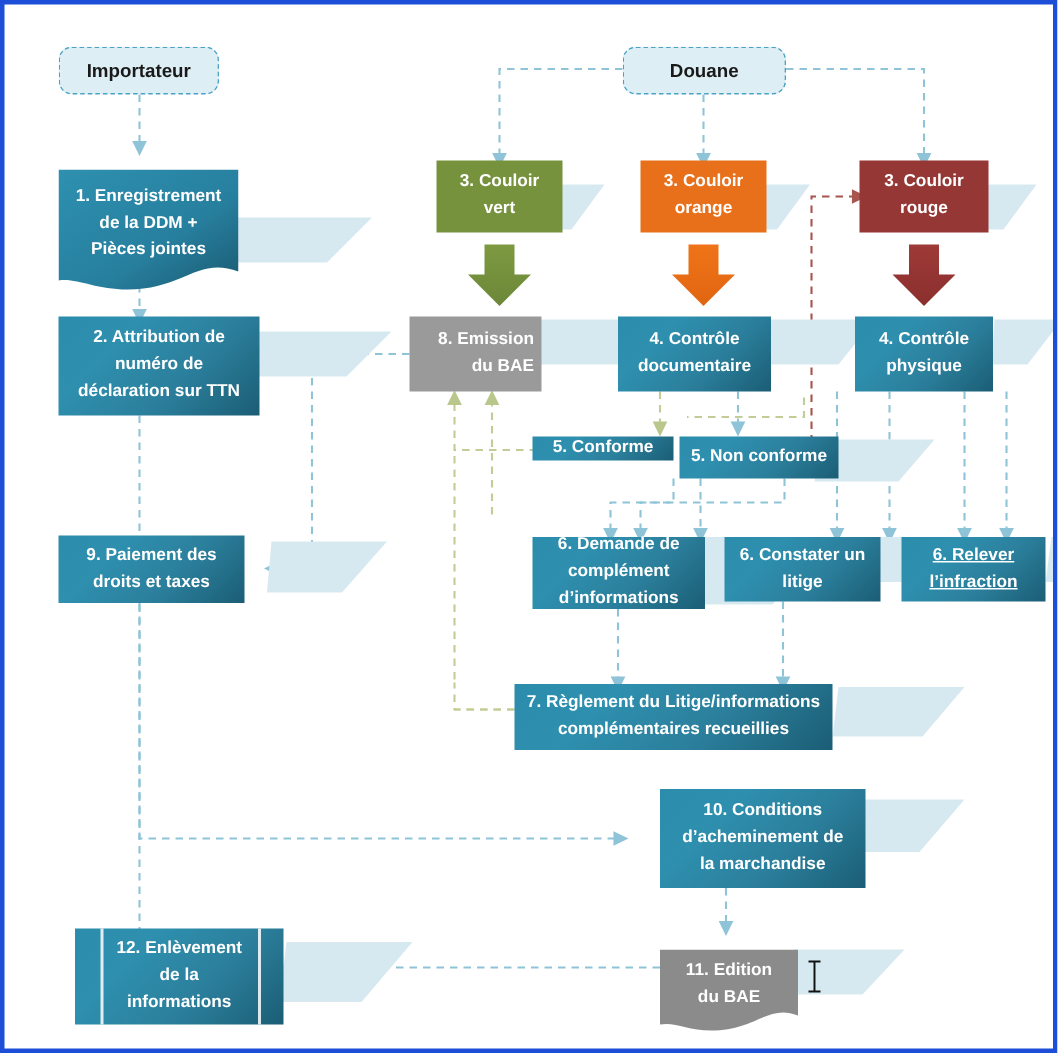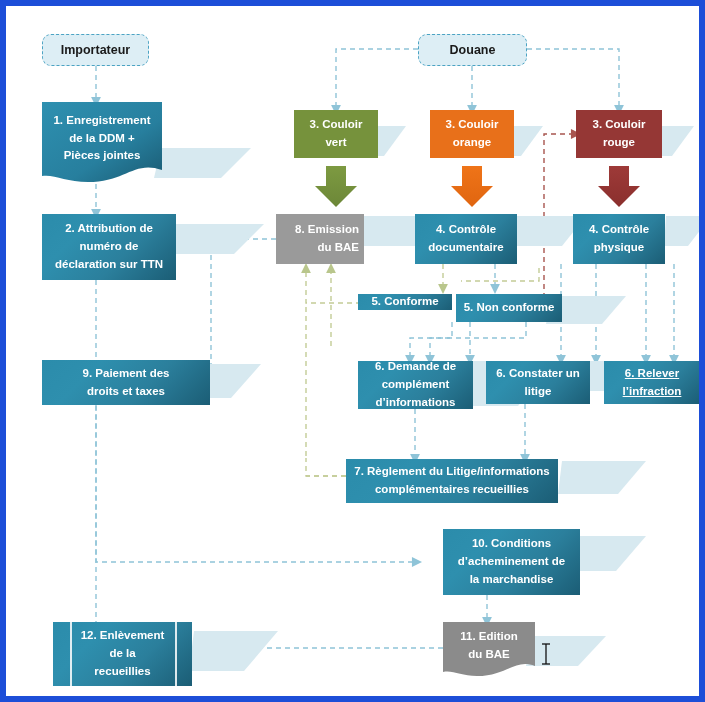--- a/index.html
+++ b/index.html
@@ -1,21 +1,21 @@
 <!DOCTYPE html>
 <html><head>
 <meta charset="utf-8">
 <style>
   html,body{margin:0;padding:0;background:#fff;}
   body{font-family:"Liberation Sans","DejaVu Sans",sans-serif;}
   #canvas{
     position:relative;
     width:705px;height:702px;
     background:#ffffff;
-    border:6px solid #1d4ed8;
+    border:3px solid #1d4ed8;
     box-sizing:border-box;
     overflow:hidden;
   }
   #svg-layer{position:absolute;left:0;top:0;width:705px;height:702px;}
 
   
   .node{
     position:absolute;
     display:flex;align-items:center;justify-content:center;
     text-align:center;
@@ -51,20 +51,21 @@
     font-weight:bold;
     font-size:12.5px;
     box-sizing:border-box;
     z-index:6;
   }
 
   
   .doc{
     background:transparent;
     padding:0;
+    margin-top:14px;
   }
   .doc .doc-fill{
     position:absolute;left:0;top:0;width:100%;height:100%;
     z-index:0;
   }
   .doc .doc-txt{
     position:relative;z-index:2;width:100%;
     display:flex;align-items:center;justify-content:center;
     height:100%;
     padding-bottom:9px;
@@ -297,21 +298,21 @@
     </span>
   </div>
 
   <div class="node teal" style="left:340px;top:453px;width:212px;height:44px;">
     <span>
       <span>7. Règlement du Litige/informations</span>
       <span>complémentaires recueillies</span>
     </span>
   </div>
 
-  <div class="node teal" style="left:36px;top:354px;width:168px;height:45px;">
+  <div class="node teal" style="left:36px;top:354px;width:124px;height:45px;">
     <span>
       <span>9. Paiement des</span>
       <span>droits et taxes</span>
     </span>
   </div>
 
   <div class="node teal" style="left:413px;top:523px;width:137px;height:66px;margin-left:24px;">
     <span>
       <span>10. Conditions</span>
       <span>d’acheminement de</span>
@@ -332,21 +333,21 @@
   </div>
 
   <div class="node teal" style="left:47px;top:616px;width:139px;height:64px;">
     <div class="dividers">
       <i style="left:17px"></i>
         <i style="left:122px"></i>
     </div>
     <span style="position:relative;z-index:4;">
       <span>12. Enlèvement</span>
       <span>de la</span>
-      <span>recueillies</span>
+      <span>informations</span>
     </span>
   </div>
 
   <svg id="cursor" style="left:533px;top:636px;width:14px;height:24px;" viewBox="0 0 14 24">
     <g stroke="#111" stroke-width="1.3" fill="none">
       <line x1="7" y1="2" x2="7" y2="22"></line>
       <line x1="3" y1="2" x2="11" y2="2"></line>
       <line x1="3" y1="22" x2="11" y2="22"></line>
     </g>
   </svg>

